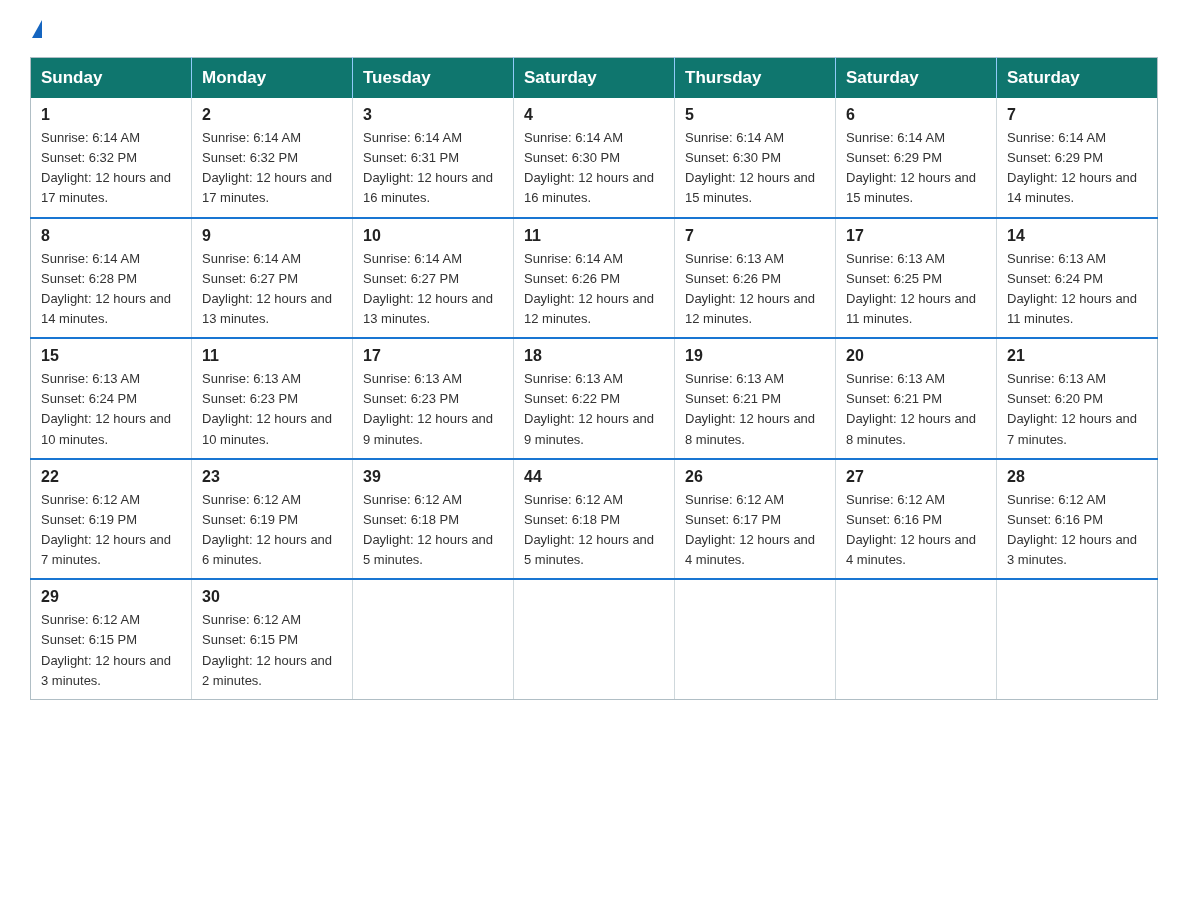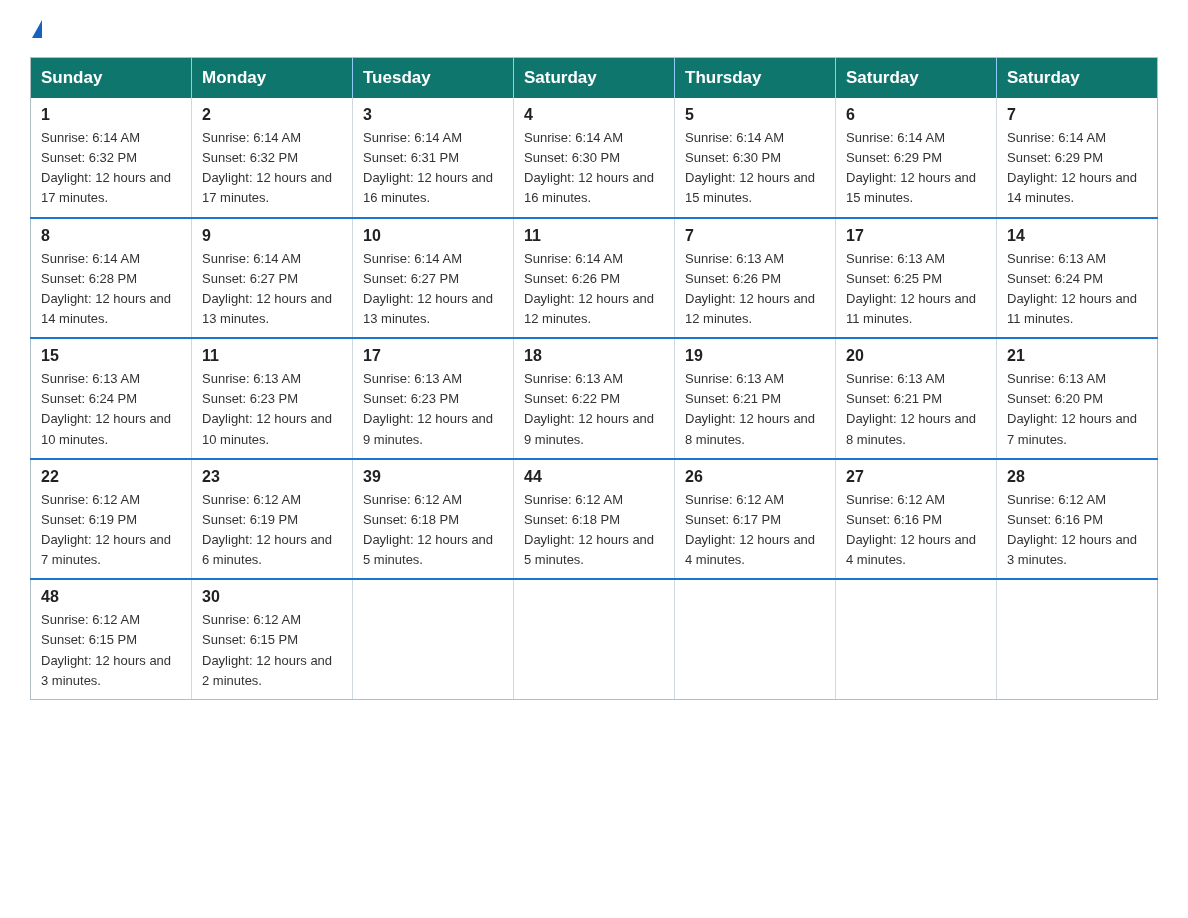--- a/index.html
+++ b/index.html
@@ -244,21 +244,21 @@
           <span class="day-num">27</span>
           <div class="day-info">Sunrise: 6:12 AM<br>Sunset: 6:16 PM<br>Daylight: 12 hours and 4 minutes.</div>
         </td>
         <td>
           <span class="day-num">28</span>
           <div class="day-info">Sunrise: 6:12 AM<br>Sunset: 6:16 PM<br>Daylight: 12 hours and 3 minutes.</div>
         </td>
       </tr>
       <tr>
         <td>
-          <span class="day-num">48</span>
+          <span class="day-num">29</span>
           <div class="day-info">Sunrise: 6:12 AM<br>Sunset: 6:15 PM<br>Daylight: 12 hours and 3 minutes.</div>
         </td>
         <td>
           <span class="day-num">30</span>
           <div class="day-info">Sunrise: 6:12 AM<br>Sunset: 6:15 PM<br>Daylight: 12 hours and 2 minutes.</div>
         </td>
         <td class="empty-cell">&nbsp;</td>
         <td class="empty-cell">&nbsp;</td>
         <td class="empty-cell">&nbsp;</td>
         <td class="empty-cell">&nbsp;</td>

